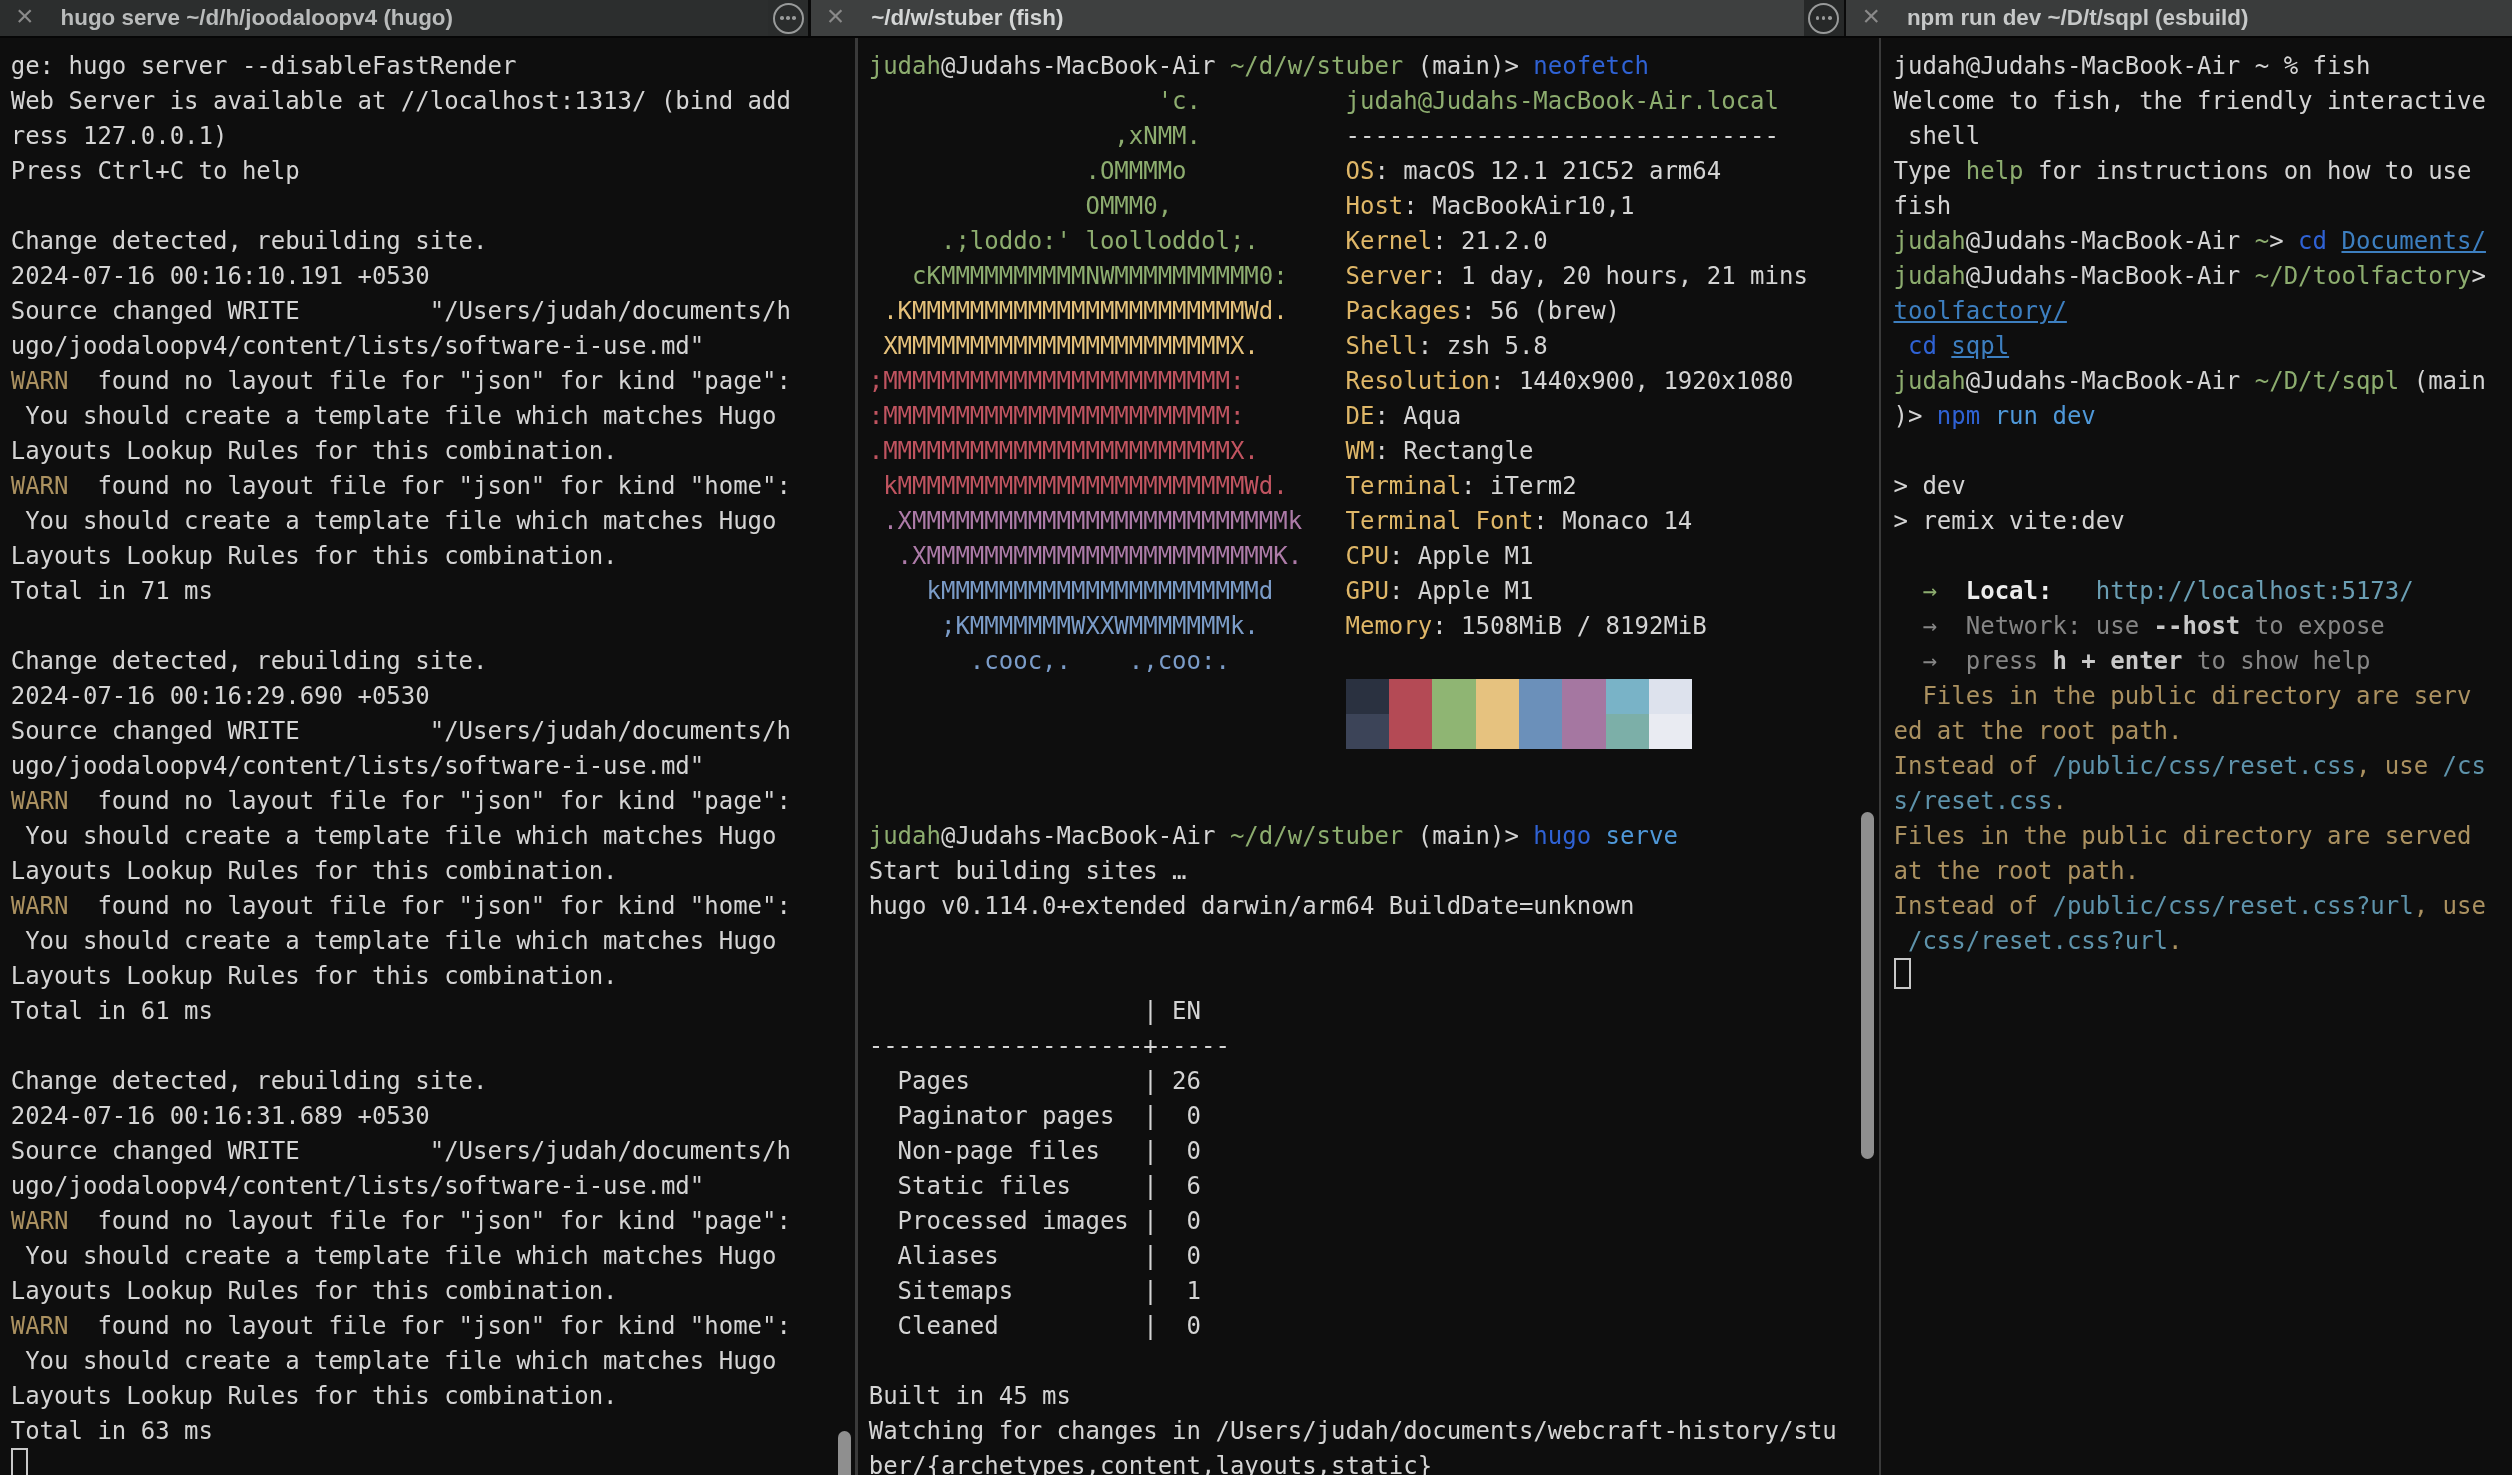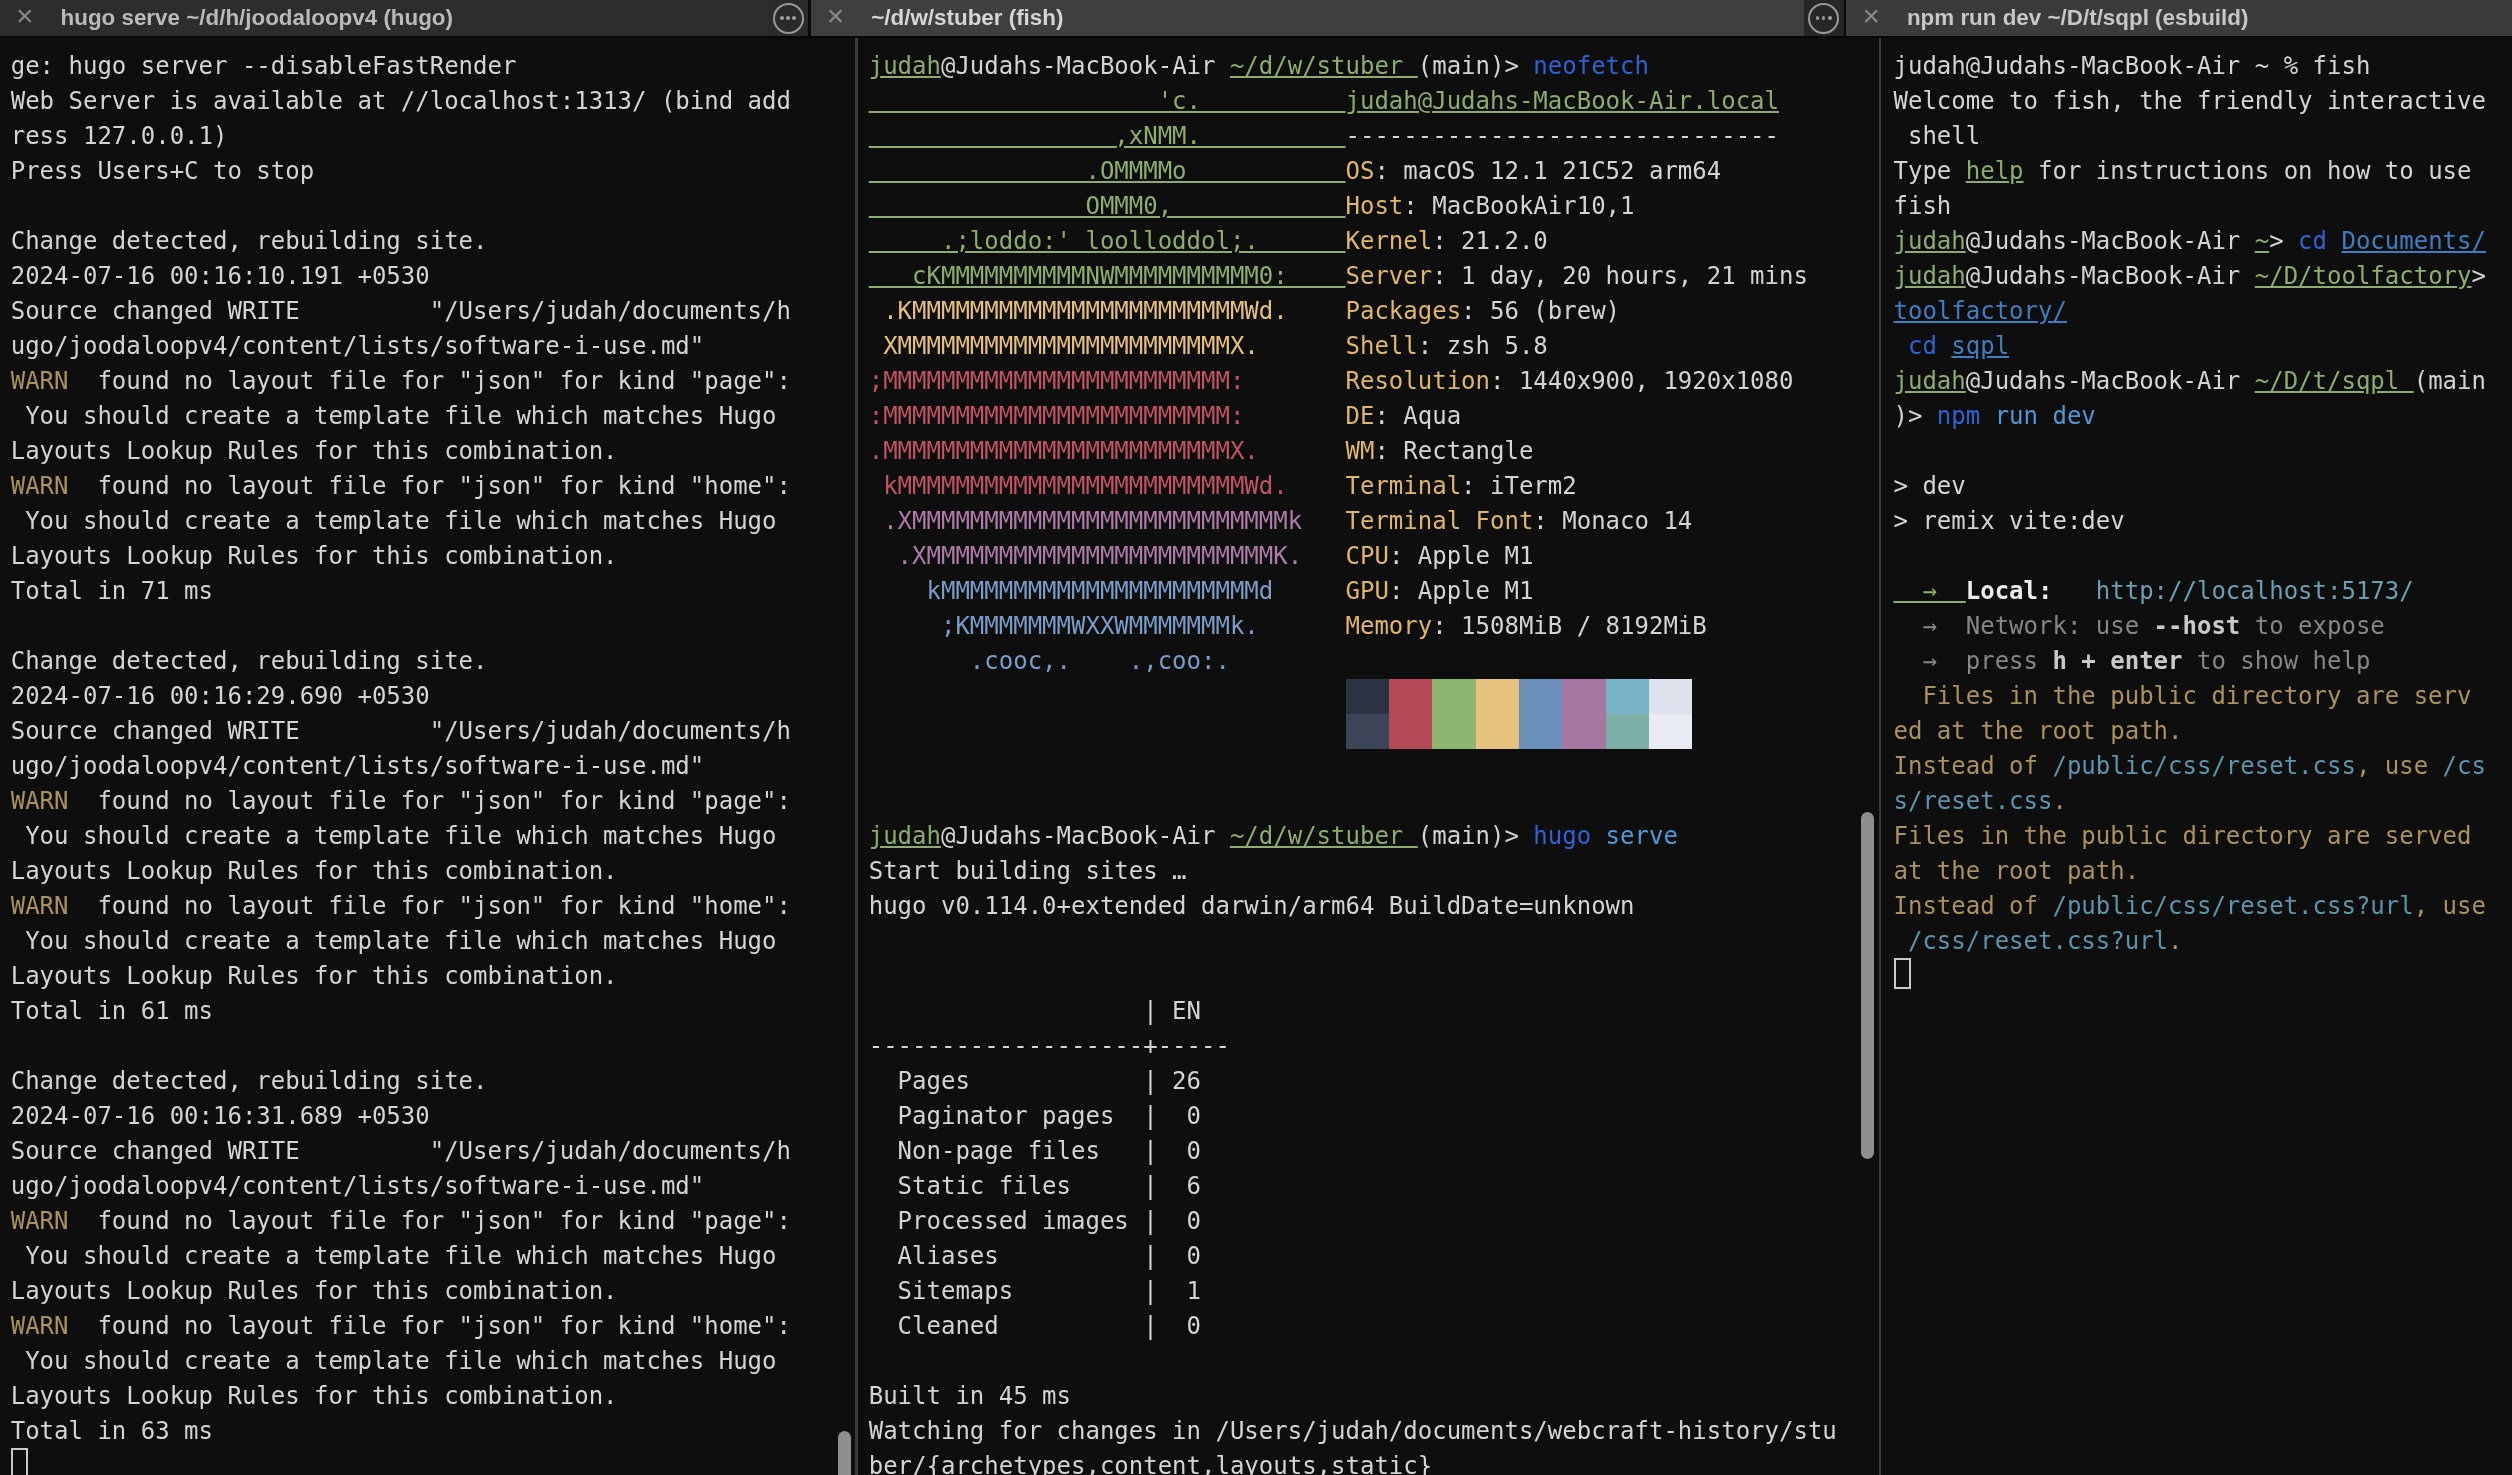--- a/index.html
+++ b/index.html
@@ -32,21 +32,21 @@
   .div-2{left:1879px;}
   .pane-2{left:858px;width:1021px;padding-left:10.7px;}
   .pane-3{left:1881px;width:631px;padding-left:12.5px;}
 
   .ln{white-space:pre;font-size:24px;line-height:35px;height:35px;color:#d4d4d4;}
 
   
   .c-fg{color:#d4d4d4;}
   .c-dim{color:#868686;}
   .c-warn{color:#ab9160;margin-top:16px;}
-  .c-green{color:#8dad6f;text-decoration:underline;}
+  .c-green{color:#8dad6f;}
   .c-gold{color:#dfb768;}
   .c-yellow{color:#e5c17b;margin-top:48px;}
   .c-red{color:#c05460;}
   .c-purple{color:#ad7ba8;}
   .c-artblue{color:#7b9cc8;}
   .c-blue{color:#2f62d4;}
   .c-lblue{color:#4f98d8;}
   .c-link{color:#3d7fc0;text-decoration:underline;}
   .c-path{color:#5e93ab;}
   .c-url{color:#6b9fb4;}
@@ -94,21 +94,21 @@
     <span class="close">×</span>
     <span class="tab-title">npm run dev ~/D/t/sqpl (esbuild)</span>
   </div>
 </div>
 
 <div class="pane pane-1">
   <div class="lines">
       <div class="ln"><span class="c-fg">ge: hugo server --disableFastRender</span></div>
       <div class="ln"><span class="c-fg">Web Server is available at //localhost:1313/ (bind add</span></div>
       <div class="ln"><span class="c-fg">ress 127.0.0.1)</span></div>
-      <div class="ln"><span class="c-fg">Press Users+C to stop</span></div>
+      <div class="ln"><span class="c-fg">Press Ctrl+C to help</span></div>
       <div class="ln"><span class="c-fg"></span></div>
       <div class="ln"><span class="c-fg">Change detected, rebuilding site.</span></div>
       <div class="ln"><span class="c-fg">2024-07-16 00:16:10.191 +0530</span></div>
       <div class="ln"><span class="c-fg">Source changed WRITE         "/Users/judah/documents/h</span></div>
       <div class="ln"><span class="c-fg">ugo/joodaloopv4/content/lists/software-i-use.md"</span></div>
       <div class="ln"><span class="c-warn">WARN</span><span class="c-fg">  found no layout file for "json" for kind "page":</span></div>
       <div class="ln"><span class="c-fg"> You should create a template file which matches Hugo</span></div>
       <div class="ln"><span class="c-fg">Layouts Lookup Rules for this combination.</span></div>
       <div class="ln"><span class="c-warn">WARN</span><span class="c-fg">  found no layout file for "json" for kind "home":</span></div>
       <div class="ln"><span class="c-fg"> You should create a template file which matches Hugo</span></div>

